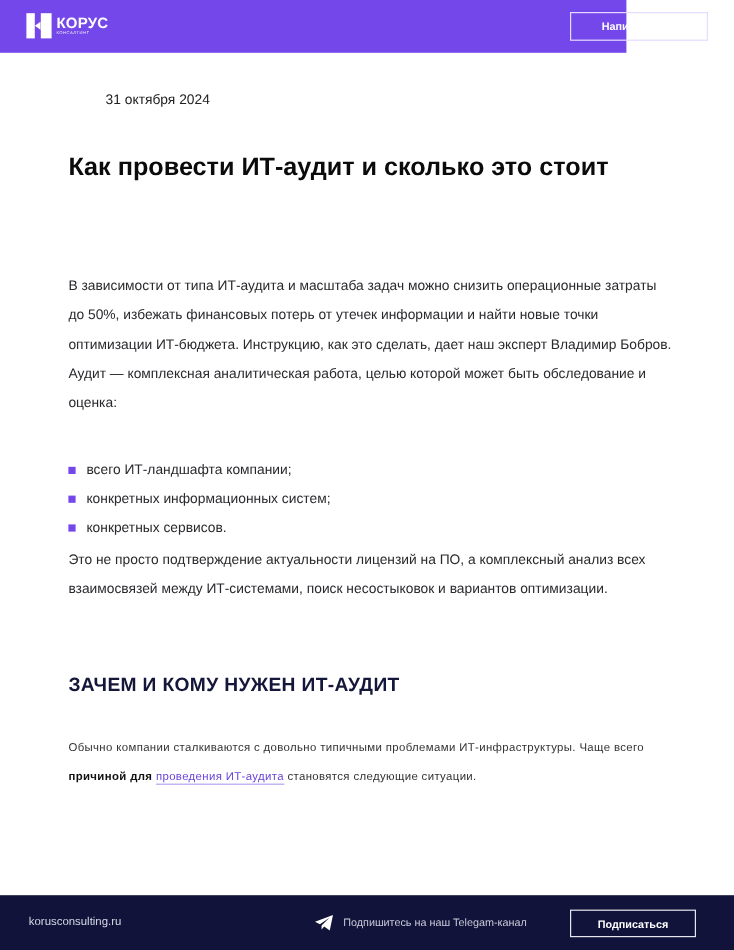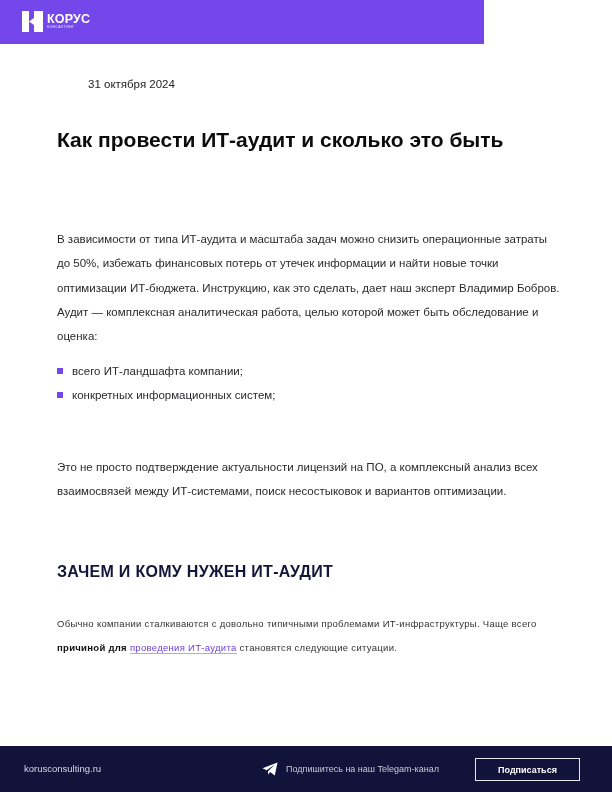--- a/index.html
+++ b/index.html
@@ -1,38 +1,38 @@
 <!DOCTYPE html>
 <html><head>
 <meta charset="utf-8">
 <style>
   * { box-sizing: border-box; margin: 0; padding: 0; }
   html, body { width: 612px; height: 792px; overflow: hidden; background: #ffffff; }
   body { font-family: "Liberation Sans", sans-serif; color: #1d1d1f; position: relative; }
 
-  .header { position: absolute; top: 0; left: 0; width: 484px; height: 44px; background: #7447EA; }
+  .header { position: absolute; top: 0; left: 0; width: 522px; height: 44px; background: #7447EA; }
   .logo { position: absolute; left: 22px; top: 11px; display: flex; align-items: center; }
   .logo-mark { width: 21px; height: 21px; position: relative; }
   .logo-mark .bar-l { position: absolute; left: 0; top: 0; width: 7px; height: 21px; background: #fff; }
   .logo-mark .bar-r { position: absolute; right: 0; top: 0; width: 9px; height: 21px; background: #fff; }
   .logo-mark .notch { position: absolute; left: 7px; top: 7px; width: 5px; height: 7px; background: #fff; clip-path: polygon(0 50%, 100% 0, 100% 100%); }
   .logo-text { margin-left: 4px; display: flex; flex-direction: column; color: #fff; }
   .logo-name { font-weight: bold; font-size: 12.5px; letter-spacing: 0.2px; line-height: 12px; }
   .logo-sub { font-size: 3.5px; letter-spacing: 0.4px; line-height: 5px; opacity: 0.9; }
 
   .btn-write { position: absolute; left: 475px; top: 10px; width: 115px; height: 24px; border: 1.5px solid #e4dbff; color: #fff; font-weight: bold; font-size: 9px; display: flex; align-items: center; justify-content: center; background: transparent; }
 
   .date { position: absolute; left: 57px; top: 78px; font-size: 11.5px; color: #222; margin-left: 31px; }
   .title { position: absolute; left: 57px; top: 122px; width: 500px; font-size: 21px; font-weight: bold; line-height: 35px; color: #0b0b0b; }
 
   .para { position: absolute; left: 57px; width: 505px; font-size: 11.5px; line-height: 24.3px; color: #2a2a2e; }
   .p1 { top: 227px; }
   .p2 { top: 455px; }
 
-  .bullets { position: absolute; left: 57px; top: 359px; list-style: none; }
+  .bullets { position: absolute; left: 57px; top: 380px; list-style: none; }
   .bullets li { display: flex; align-items: center; height: 24px; font-size: 11.5px; color: #2a2a2e; }
   .bullet-sq { width: 6px; height: 6px; background: #7447EA; margin-right: 9px; flex-shrink: 0; }
 
   .h2 { position: absolute; left: 57px; top: 563px; font-size: 16px; font-weight: bold; color: #14163a; letter-spacing: 0.3px; text-align: right; }
 
   .p3 { position: absolute; left: 57px; top: 612px; width: 490px; font-size: 9.5px; line-height: 24px; color: #333; letter-spacing: 0.3px; }
   .p3 b { color: #111; }
   .p3 a { color: #6a43d9; font-weight: normal; text-decoration: none; border-bottom: 1px solid #b6a2f1; }
 
   .footer { position: absolute; left: 0; top: 746px; width: 612px; height: 46px; background: #12133A; }
@@ -49,35 +49,40 @@
     <div class="logo-mark">
       <div class="bar-l"></div>
         <div class="notch"></div>
         <div class="bar-r"></div>
     </div>
     <div class="logo-text">
       <span class="logo-name">КОРУС</span>
       <span class="logo-sub">КОНСАЛТИНГ</span>
     </div>
   </div>
+  <div class="btn-write">Написать нам</div>
 </div>
 
 <div class="date">31 октября 2024</div>
-<h1 class="title">Как провести ИТ-аудит и сколько это быть</h1>
+<h1 class="title">Как провести ИТ-аудит и сколько это стоит</h1>
 
 <p class="para p1">В зависимости от типа ИТ-аудита и масштаба задач можно снизить операционные затраты до 50%, избежать финансовых потерь от утечек информации и найти новые точки оптимизации ИТ-бюджета. Инструкцию, как это сделать, дает наш эксперт Владимир Бобров. Аудит — комплексная аналитическая работа, целью которой может быть обследование и оценка:</p>
 
 <ul class="bullets">
   <li>
       <span class="bullet-sq"></span>
       <span>всего ИТ-ландшафта компании;</span>
     </li>
   <li>
       <span class="bullet-sq"></span>
       <span>конкретных информационных систем;</span>
+    </li>
+  <li>
+      <span class="bullet-sq"></span>
+      <span>конкретных сервисов.</span>
     </li>
 </ul>
 
 <p class="para p2">Это не просто подтверждение актуальности лицензий на ПО, а комплексный анализ всех взаимосвязей между ИТ-системами, поиск несостыковок и вариантов оптимизации.</p>
 
 <h2 class="h2">ЗАЧЕМ И КОМУ НУЖЕН ИТ-АУДИТ</h2>
 
 <p class="p3"><span>Обычно компании сталкиваются с довольно типичными проблемами ИТ-инфраструктуры. Чаще всего </span><b>причиной для</b> <a>проведения ИТ-аудита</a><span> становятся следующие ситуации.</span></p>
 
 <div class="footer">

